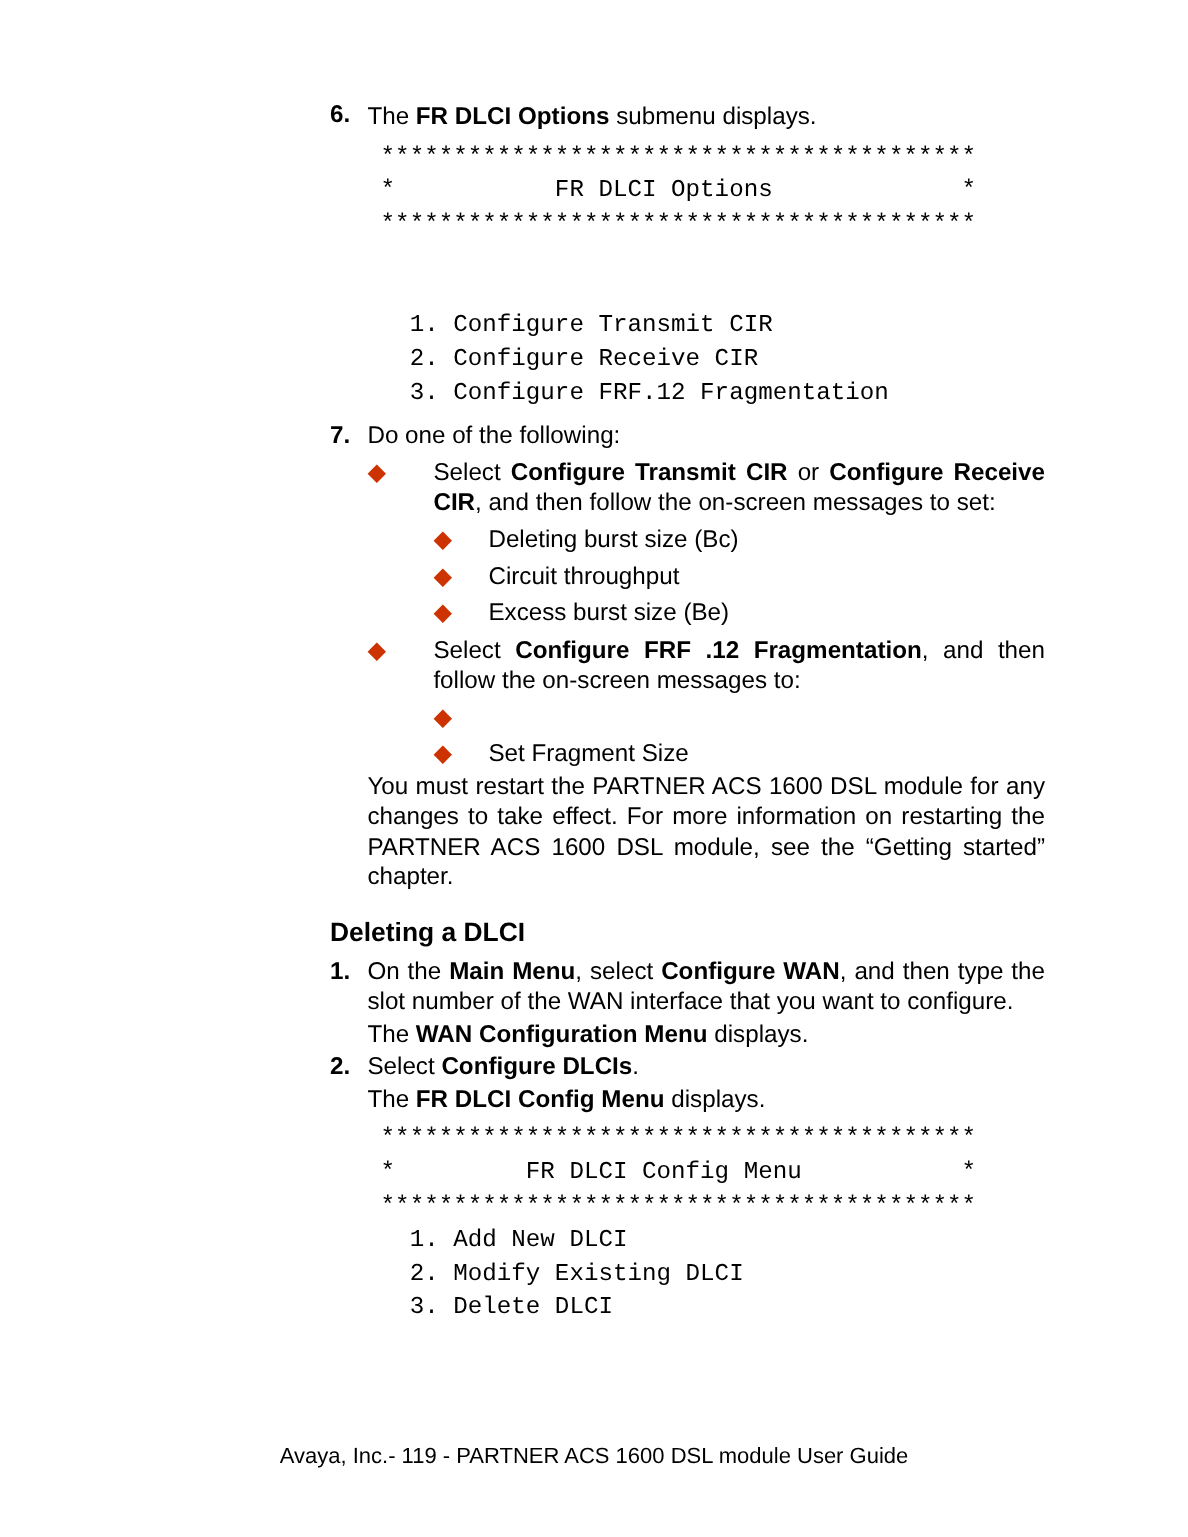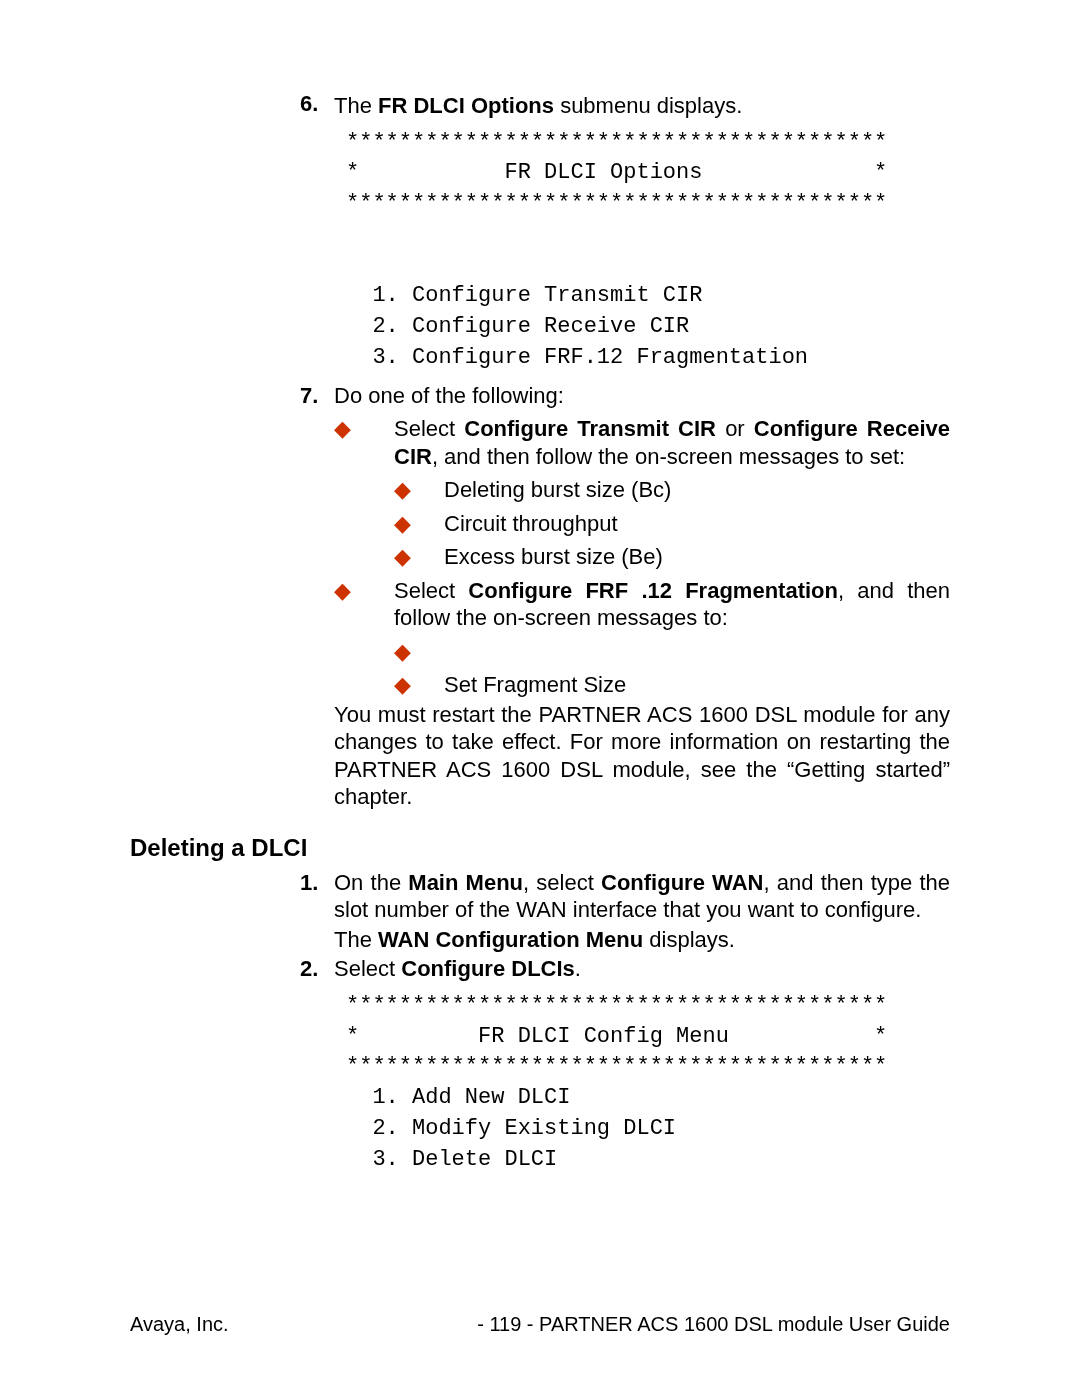--- a/index.html
+++ b/index.html
@@ -81,21 +81,21 @@
     margin: 22px 0 6px 0;
     font-size: 24px;
     font-weight: bold;
   }
   .footer {
     position: absolute;
     left: 130px;
     right: 130px;
     bottom: 60px;
     display: flex;
-    justify-content: space-between;
+    justify-content: center;
     font-size: 20px;
   }
 </style>
 </head>
 <body>
 
 <div class="page">
   <div class="main-col">
 
     <div class="ol-row">
@@ -156,41 +156,44 @@
             <div>Set Fragment Size</div>
           </div>
         </div>
 
         <div class="para just">You must restart the PARTNER ACS 1600 DSL module for any changes to take effect.  For more information on restarting the PARTNER ACS 1600 DSL module, see the “Getting started” chapter.</div>
       </div>
     </div>
 
   </div>
 
-  <h3 class="section" style="">Deleting a DLCI</h3>
+  <h3 class="section" style="margin-left:170px;">Deleting a DLCI</h3>
 
   <div class="main-col">
 
     <div class="ol-row para">
       <div class="ol-marker">1.</div>
       <div class="ol-body">
         <div class="just">
           <span>On the </span><b>Main Menu</b><span>, select </span><b>Configure WAN</b><span>, and then type the slot number of the WAN interface that you want to configure.</span>
         </div>
         <div class="para">
           <span>The </span><b>WAN Configuration Menu</b><span> displays.</span>
         </div>
       </div>
     </div>
 
     <div class="ol-row para">
       <div class="ol-marker">2.</div>
       <div class="ol-body">
         <div>
           <span>Select </span><b>Configure DLCIs</b><span>.</span>
+        </div>
+        <div class="para">
+          <span>The </span><b>FR DLCI Config Menu</b><span> displays.</span>
         </div>
         <div class="mono monoblock">*****************************************
 *         FR DLCI Config Menu           *
 *****************************************
   1. Add New DLCI
   2. Modify Existing DLCI
   3. Delete DLCI</div>
       </div>
     </div>
 

